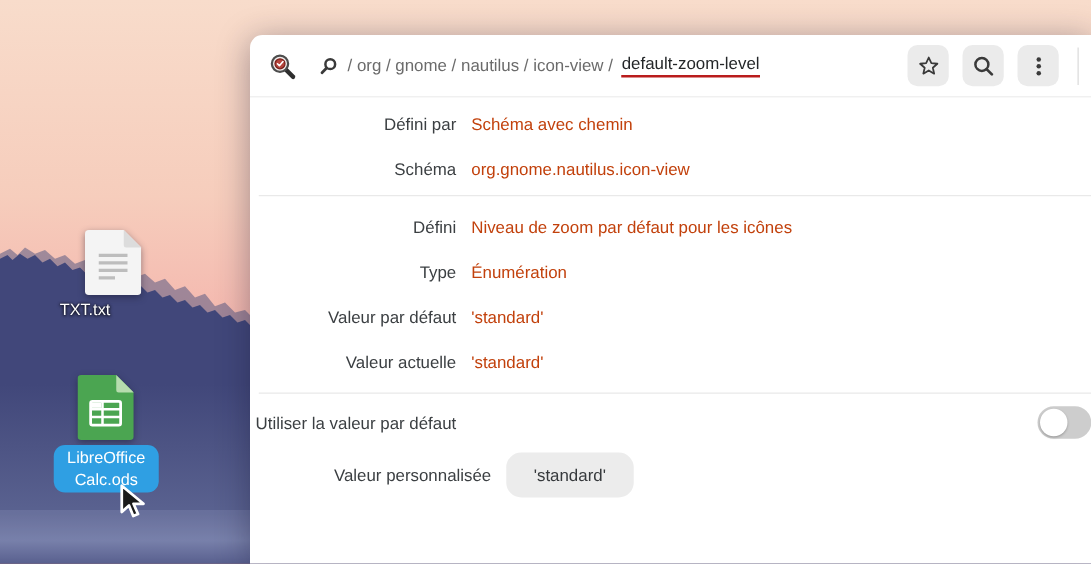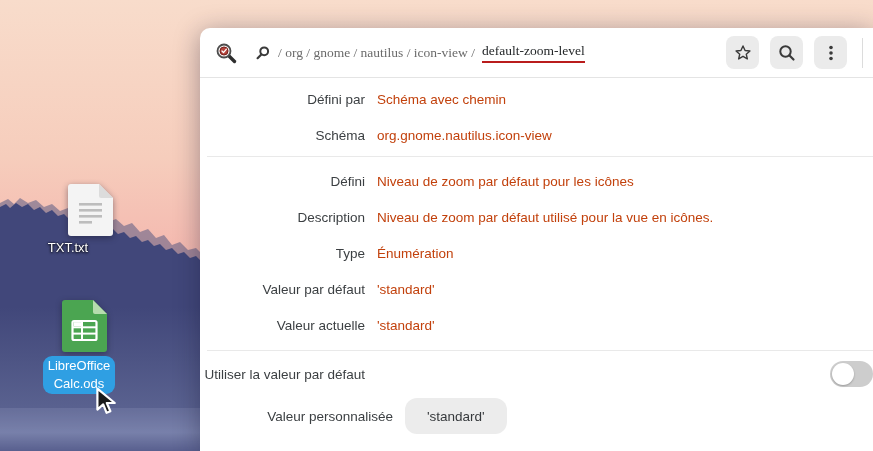--- a/index.html
+++ b/index.html
@@ -7,30 +7,30 @@
          font-family:"Liberation Sans","DejaVu Sans",sans-serif;}
   
   .desktop{position:absolute;inset:0;}
   .bg-svg{position:absolute;inset:0;display:block;}
   
   .desk-icon{position:absolute;cursor:default;}
   .icon-shadow{filter:drop-shadow(0 2px 3px rgba(20,20,40,.45));display:block;}
   .txt-label{position:absolute;left:-18px;top:56px;width:80px;text-align:center;
     color:#fff;font-size:13px;
     text-shadow:0 1px 3px rgba(0,0,0,.95),0 0 2px rgba(0,0,0,.85);}
-  .calc-pill{position:absolute;left:43px;top:356px;width:72px;height:38px;
+  .calc-pill{position:absolute;left:43px;top:356px;width:84px;height:38px;
     background:#2f9fe3;border-radius:9px;color:#fff;font-size:13px;line-height:18px;
     text-align:center;display:flex;flex-direction:column;justify-content:center;}
   .cursor{position:absolute;left:95px;top:387px;}
   
   .window{position:absolute;left:200px;top:28px;right:0;bottom:0;background:#ffffff;
     border-top-left-radius:10px;box-shadow:0 4px 26px rgba(20,20,50,.38);
     display:flex;flex-direction:column;}
   .headerbar{height:49px;flex:0 0 49px;display:flex;align-items:center;
-    padding:0 6px 0 14px;border-bottom:1px solid #e4e4e4;border-top-left-radius:10px;font-family:Liberation Serif, serif;}
+    padding:0 6px 0 14px;border-bottom:1px solid #e4e4e4;border-top-left-radius:10px;}
   .app-icon{margin-right:17px;flex:0 0 auto;}
   .pathbar{display:flex;align-items:center;gap:7px;font-size:13.5px;white-space:nowrap;}
   .path-prefix{color:#6b6b6b;}
   .path-current{color:#242729;border-bottom:2px solid #b91c1c;padding-bottom:2px;}
   .hb-spacer{flex:1;}
   .hb-btn{width:33px;height:33px;border:none;border-radius:8px;background:#ebebeb;
     display:flex;align-items:center;justify-content:center;margin-left:11px;padding:0;cursor:pointer;}
   .hb-sep{width:1px;height:30px;background:#dcdcdc;margin-left:15px;margin-right:4px;}
   
   .content{flex:1;padding-top:3px;font-size:13.5px;color:#393d40;}
@@ -167,24 +167,20 @@
         <div class="prop-value">org.gnome.nautilus.icon-view</div>
       </div>
 
       <div class="divider div-a"></div>
 
       <div class="prop-row">
         <div class="prop-label">Défini</div>
         <div class="prop-value">Niveau de zoom par défaut pour les icônes</div>
       </div>
       <div class="prop-row">
-        <div class="prop-label">Description</div>
-        <div class="prop-value">Niveau de zoom par défaut utilisé pour la vue en icônes.</div>
-      </div>
-      <div class="prop-row">
         <div class="prop-label">Type</div>
         <div class="prop-value">Énumération</div>
       </div>
       <div class="prop-row">
         <div class="prop-label">Valeur par défaut</div>
         <div class="prop-value">'standard'</div>
       </div>
       <div class="prop-row">
         <div class="prop-label">Valeur actuelle</div>
         <div class="prop-value">'standard'</div>

